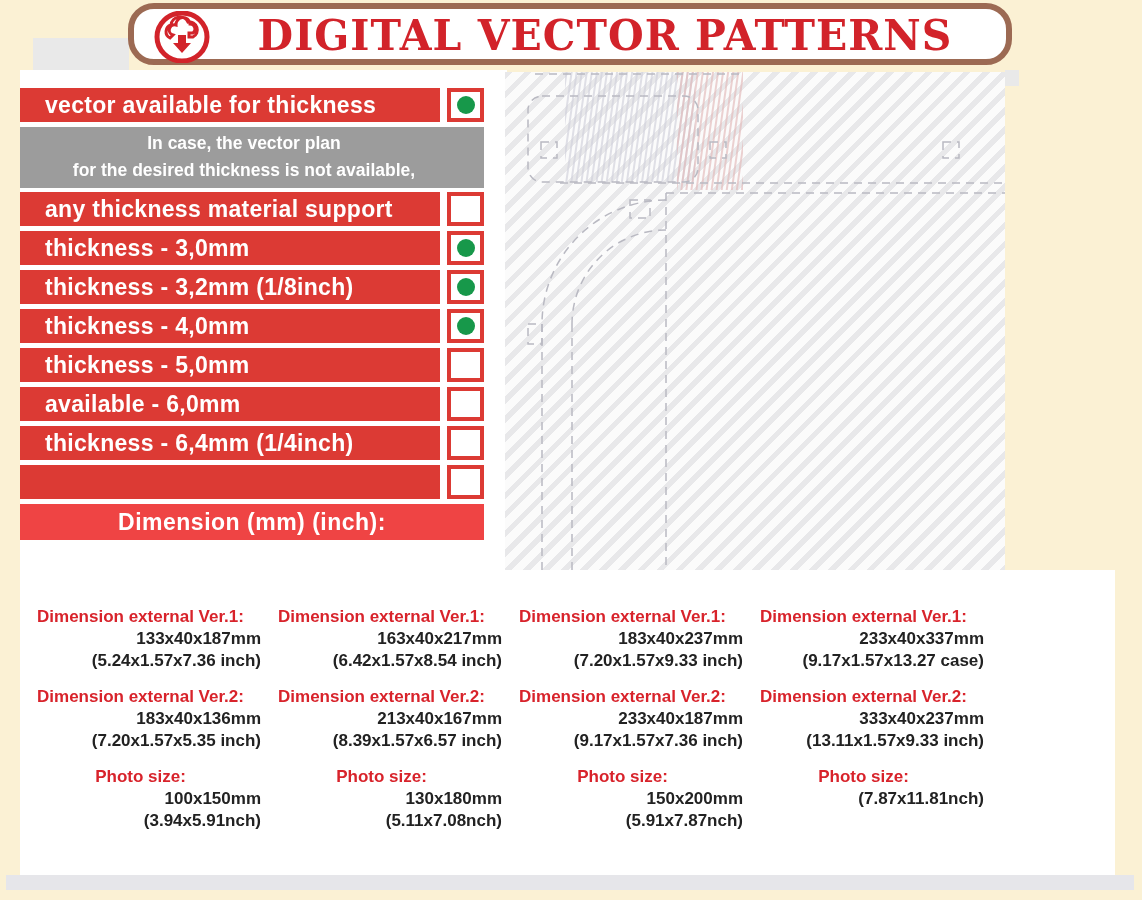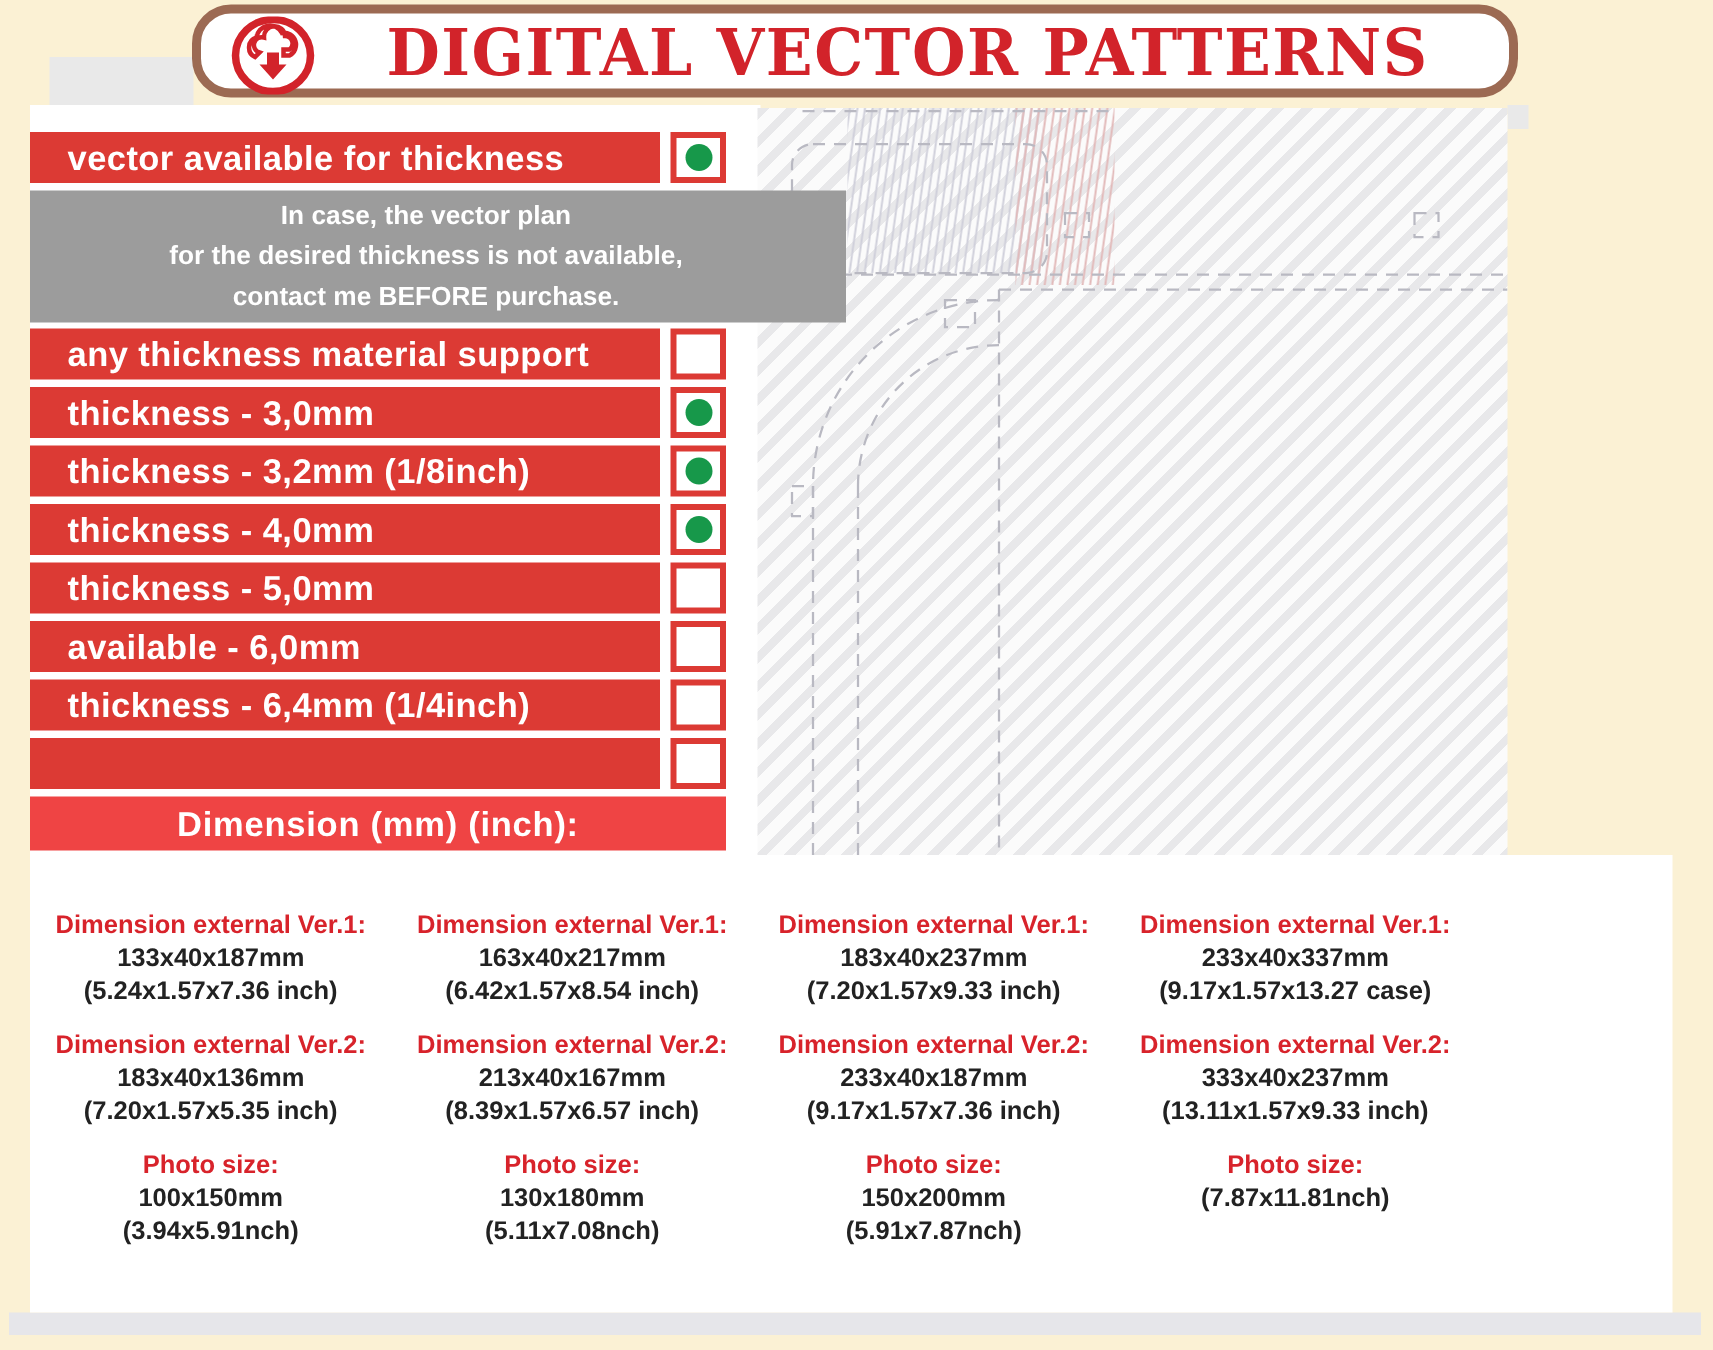--- a/index.html
+++ b/index.html
@@ -46,21 +46,21 @@
     display:flex; align-items:center; justify-content:center;
   }
   .checkbox .inner {
     width:29px; height:26px; background:#ffffff;
     display:flex; align-items:center; justify-content:center;
   }
   .checkbox .dot { width:18px; height:18px; border-radius:50%; background:#17984a; display:none; }
   .checkbox.checked .dot { display:block; }
 
   .note-box {
-    width:544px; background:#9c9c9c; color:#ffffff;
+    width:464px; background:#9c9c9c; color:#ffffff;
     font-weight:bold; font-size:17.5px; line-height:27px;
     text-align:center; padding:3px 16px 4px 0; margin-bottom:4px;
   }
   .dim-header {
     width:464px; height:36px; background:#ef4444; color:#ffffff;
     font-weight:bold; font-size:23px; letter-spacing:0.5px;
     display:flex; align-items:center; justify-content:center;
     margin-top:1px;
   }
 
@@ -69,21 +69,21 @@
     position:absolute; left:505px; top:72px; width:500px; height:498px;
     background:repeating-linear-gradient(135deg,#e8e8ea 0 5.5px,#fbfbfb 5.5px 13.5px);
   }
   .preview svg { position:absolute; left:0; top:0; }
 
   
   .dims { position:absolute; left:20px; top:606px; width:964px; display:grid; grid-template-columns:repeat(4,1fr); }
   .dim-col { text-align:center; }
   .dim-group { margin-bottom:14px; }
   .dim-title { color:#d8232b; font-weight:bold; font-size:17px; line-height:22px; }
-  .dim-line { color:#222222; font-weight:bold; font-size:17px; line-height:22px; }
+  .dim-line { color:#222222; font-weight:bold; font-size:17px; line-height:22px;text-align:right; }
 </style>
 </head>
 <body>
 
 <div class="backdrop-topleft"></div>
 <div class="backdrop-topright"></div>
 <div class="backdrop-bottom"></div>
 <div class="panel-left-white"></div>
 <div class="panel-bottom-white"></div>
 
@@ -137,21 +137,20 @@
     <div class="checkbox checked">
       <div class="inner">
           <div class="dot"></div>
         </div>
     </div>
   </div>
 
   <div class="note-box">
     <div>In case, the vector plan</div>
     <div>for the desired thickness is not available,</div>
-    <div>contact me BEFORE purchase.</div>
   </div>
 
   <div class="opt-row">
     <div class="opt-label">any thickness material support</div>
     <div class="opt-gap"></div>
     <div class="checkbox">
       <div class="inner"></div>
     </div>
   </div>
   <div class="opt-row">

